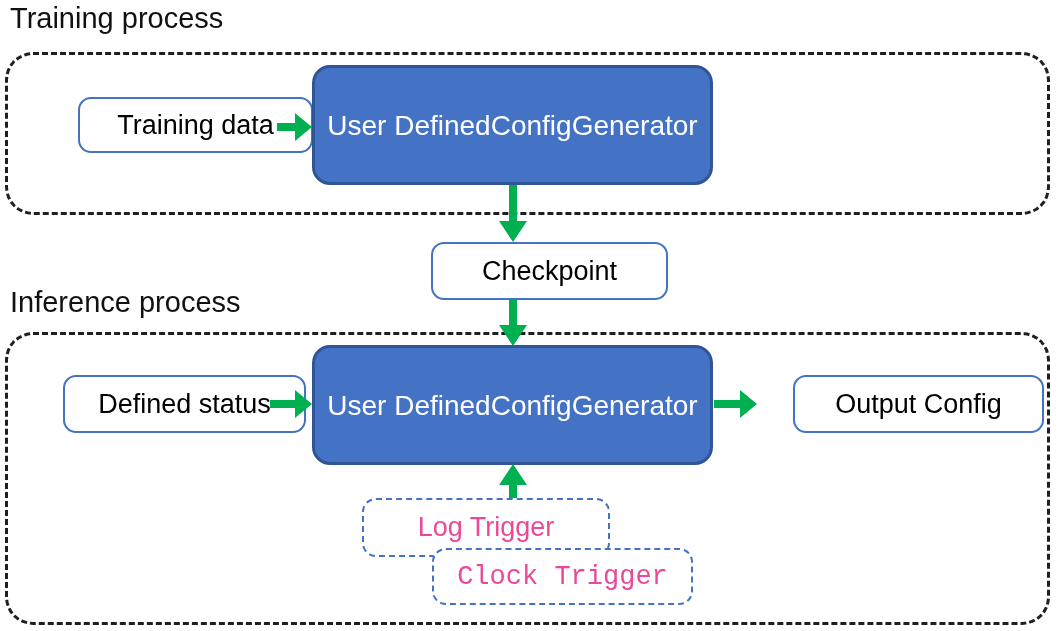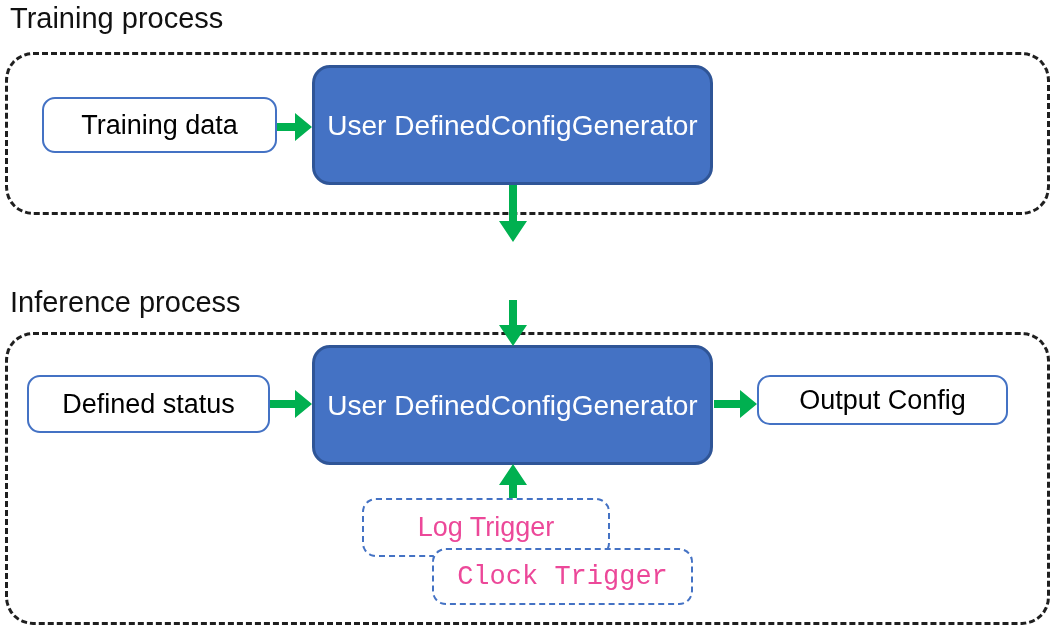--- a/index.html
+++ b/index.html
@@ -37,20 +37,21 @@
     background: #ffffff;
     border: 2px solid #4472C4;
     border-radius: 13px;
     box-sizing: border-box;
     display: flex;
     align-items: center;
     justify-content: center;
     font-size: 27px;
     color: #000000;
     white-space: nowrap;
+    margin-left: 36px;
   }
 
   .generator-box {
     position: absolute;
     background: #4472C4;
     border: 3px solid #2F5597;
     border-radius: 18px;
     box-sizing: border-box;
     display: flex;
     align-items: center;
@@ -102,20 +103,23 @@
 
   <div class="generator-box z2" style="left:312px; top:65px; width:401px; height:120px;">
     <span>User Defined</span>
     <span>ConfigGenerator</span>
   </div>
 
   <svg class="arrow-svg z4" style="left:499px; top:185px;" width="28" height="57" viewBox="0 0 28 57">
     <polygon points="10,0 18,0 18,36 28,36 14,57 0,36 10,36" fill="#00B050"></polygon>
   </svg>
 
+  <div class="io-box z2" style="left:395px; top:242px; width:237px; height:58px;">
+    <span>Checkpoint</span>
+  </div>
 
   <svg class="arrow-svg z4" style="left:499px; top:300px;" width="28" height="46" viewBox="0 0 28 46">
     <polygon points="10,0 18,0 18,25 28,25 14,46 0,25 10,25" fill="#00B050"></polygon>
   </svg>
 
   <div class="process-title" style="left:10px; top:286px;">Inference process</div>
 
   <div class="process-container z1" style="left:5px; top:332px; width:1045px; height:293px;"></div>
 
   <div class="io-box z2" style="left:27px; top:375px; width:243px; height:58px;">
@@ -128,21 +132,21 @@
 
   <div class="generator-box z2" style="left:312px; top:345px; width:401px; height:120px;">
     <span>User Defined</span>
     <span>ConfigGenerator</span>
   </div>
 
   <svg class="arrow-svg z4" style="left:714px; top:390px;" width="43" height="28" viewBox="0 0 43 28">
     <polygon points="0,10 26,10 26,0 43,14 26,28 26,18 0,18" fill="#00B050"></polygon>
   </svg>
 
-  <div class="io-box z2" style="left:757px; top:375px; width:251px; height:50px;">
+  <div class="io-box z2" style="left:757px; top:375px; width:251px; height:58px;">
     <span>Output Config</span>
   </div>
 
   <svg class="arrow-svg z4" style="left:499px; top:464px;" width="28" height="34" viewBox="0 0 28 34">
     <polygon points="14,0 28,21 18,21 18,34 10,34 10,21 0,21" fill="#00B050"></polygon>
   </svg>
 
   <div class="trigger-box z2" style="left:362px; top:498px; width:248px; height:59px;">
     <span>Log Trigger</span>
   </div>

